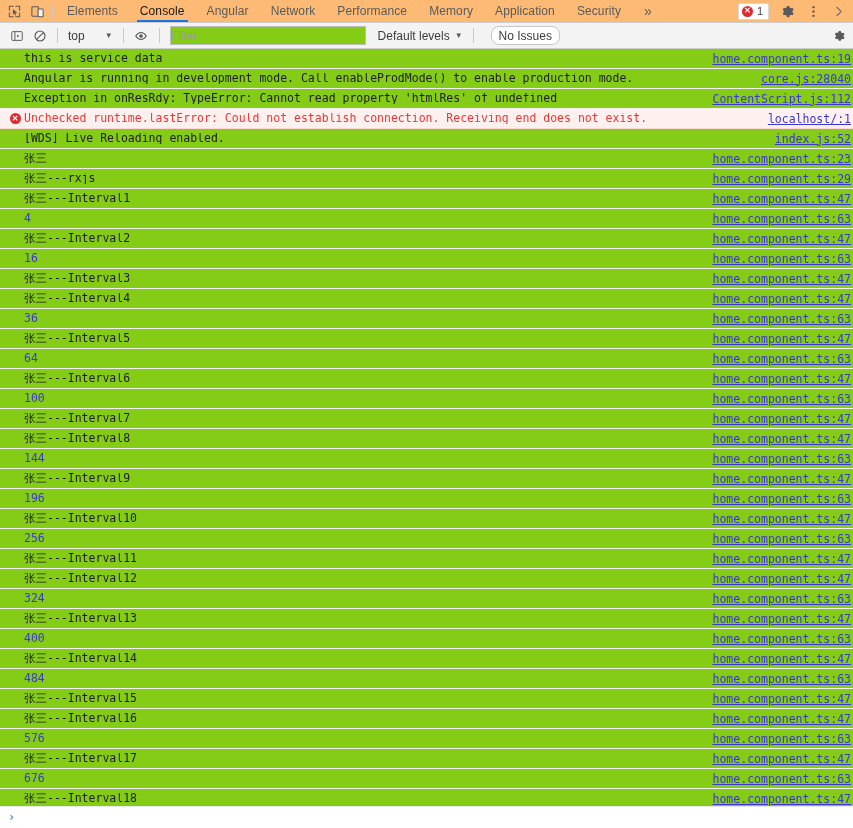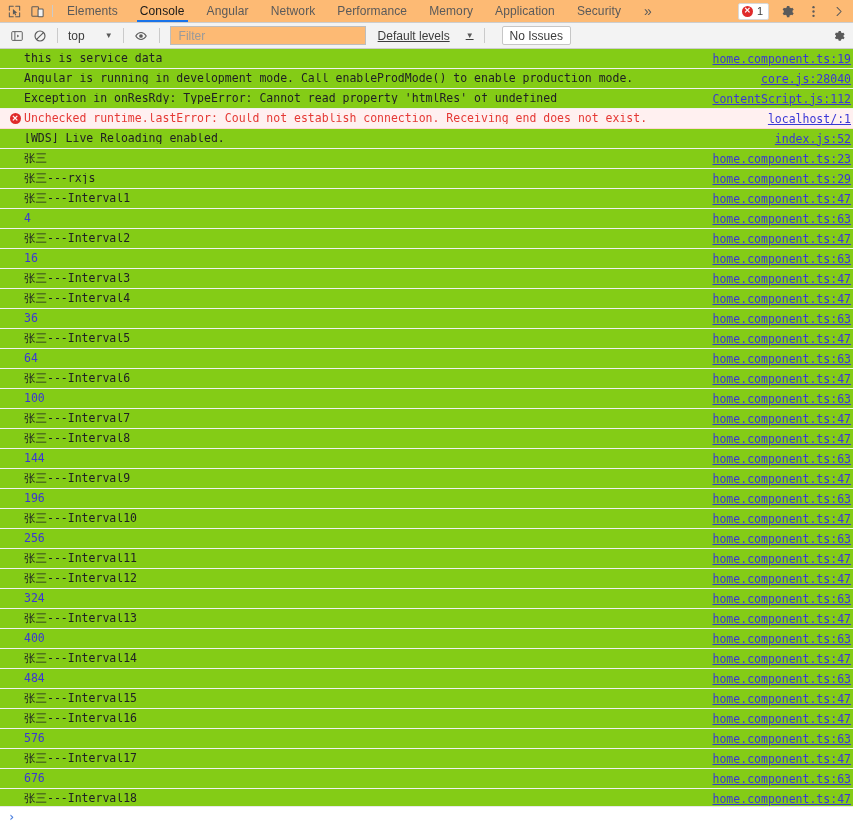--- a/index.html
+++ b/index.html
@@ -86,38 +86,37 @@
   .ct-sep { width: 1px; height: 15px; background: #cacaca; margin: 0 5px; }
   .ctx-select {
     display: flex; align-items: center; gap: 20px;
     font-size: 12px; color: #3c3c3c;
     padding: 0 3px;
   }
   .caret { font-size: 8px; color: #5a5a5a; }
   .filter-input {
     width: 196px; height: 19px;
     border: 1px solid #bdbdbd;
-    background: #fdba74;
+    background: #84cc16;
     font-size: 12px;
     color: #3c3c3c;
-    padding: 0 8px;
+    padding: 0 0;
     margin-left: 3px;
     font-family: "Liberation Sans", sans-serif;
   }
   .filter-input::placeholder { color: #9a9a9a; }
   .levels {
-    display: flex; align-items: center; gap: 16px;
+    display: flex; align-items: center; gap: 5px;
     font-size: 12px; color: #3c3c3c;
     margin-left: 10px;
-    text-decoration: underline;
   }
   .issues-btn {
     font-size: 12px; color: #3c3c3c;
     border: 1px solid #c6c6c6;
-    border-radius: 2px;
+    border-radius: 8px;
     background: #fff;
     height: 19px;
     display: flex; align-items: center;
     padding: 0 7px;
     margin-left: 10px;
   }
   .ct-right { margin-left: auto; display: flex; align-items: center; }
 
   
   .console-body {

